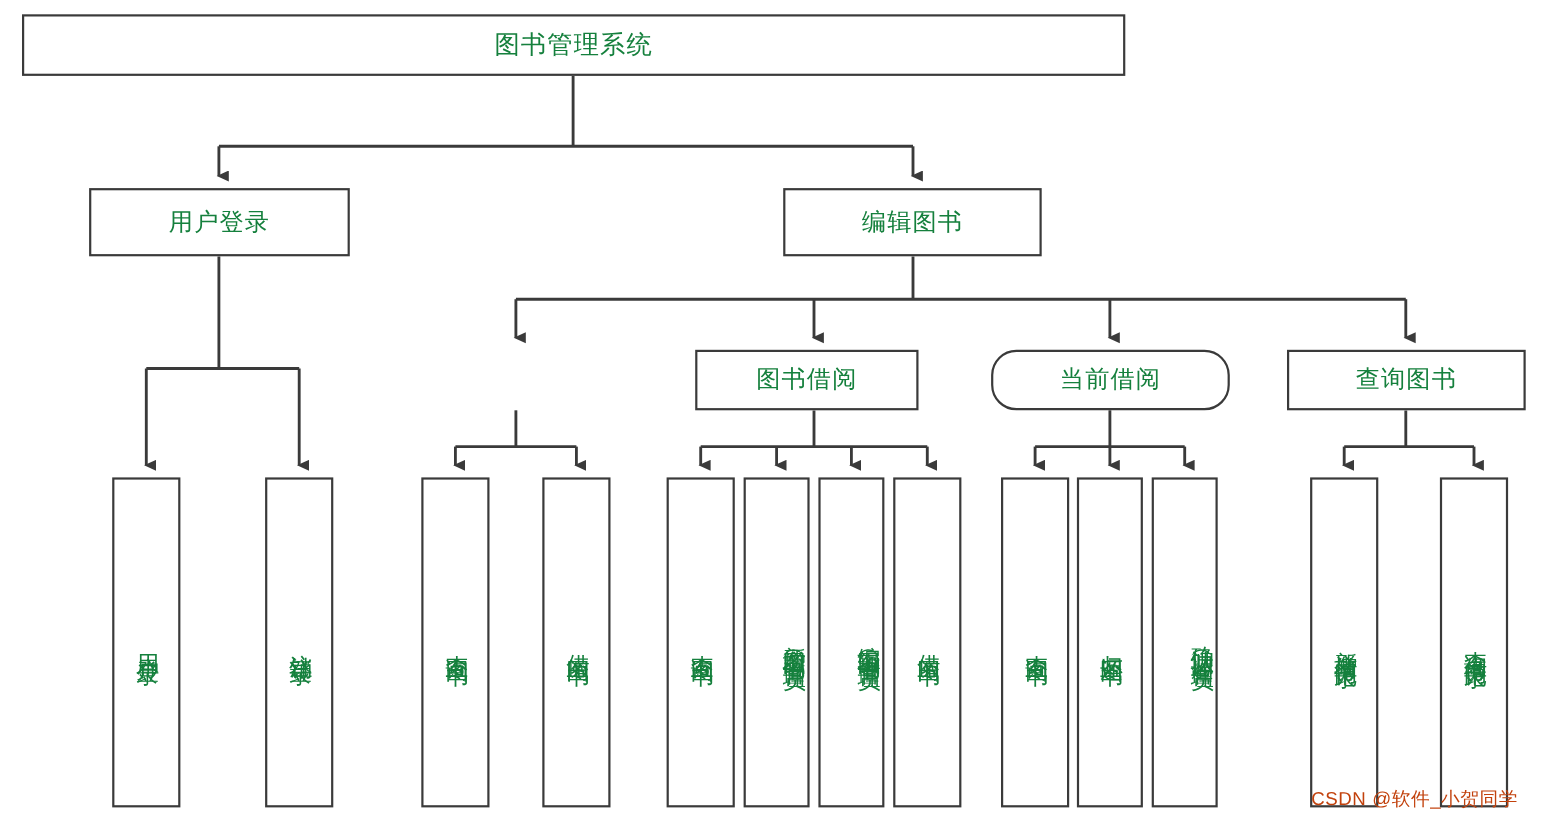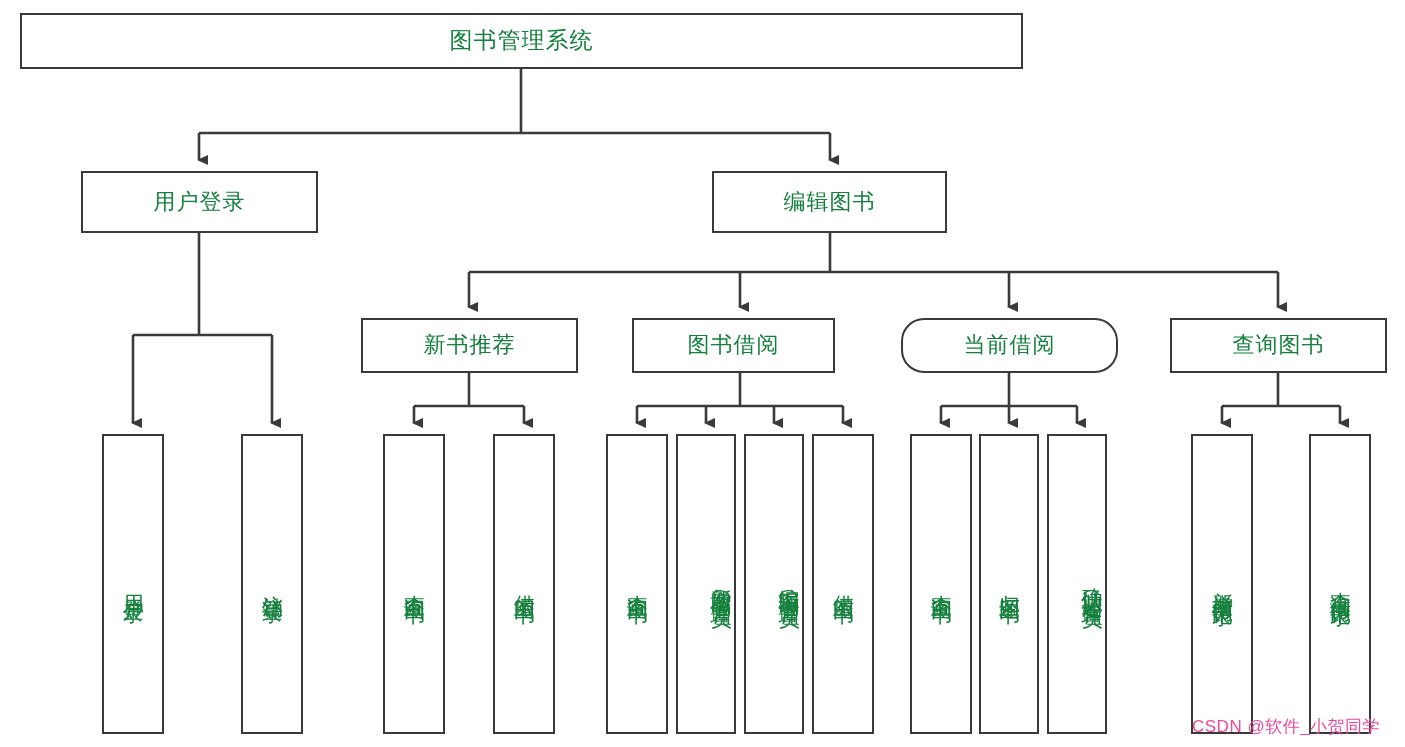--- a/index.html
+++ b/index.html
@@ -52,21 +52,21 @@
   }
   .node.v.mid {
     align-items: center;
   }
   .node.root {
     font-size: 23px;
   }
   .watermark {
     position: absolute;
     font-size: 17px;
-    color: #ec4899;
+    color: #c2410c;
     white-space: nowrap;
     letter-spacing: 0.5px;
   }
 </style>
 </head>
 <body>
 
 <div id="canvas">
 
   <svg class="wires" viewBox="0 0 1405 747">
@@ -117,21 +117,20 @@
       <path d="M1222,406 L1222,423" marker-end="url(#arrow)"></path>
       <path d="M1340,406 L1340,423" marker-end="url(#arrow)"></path>
     </g>
   </svg>
 
   <div class="node h root" style="left:20px; top:13px; width:1003px; height:56px;">图书管理系统</div>
 
   <div class="node h" style="left:81px; top:171px; width:237px; height:62px;">用户登录</div>
   <div class="node h" style="left:712px; top:171px; width:235px; height:62px;">编辑图书</div>
 
-  <div class="node h" style="left:361px; top:318px; width:217px; height:55px;">新书推荐</div>
   <div class="node h" style="left:632px; top:318px; width:203px; height:55px;">图书借阅</div>
   <div class="node h" style="left:901px; top:318px; width:217px; height:55px;border-radius:23px;">当前借阅</div>
   <div class="node h" style="left:1170px; top:318px; width:217px; height:55px;">查询图书</div>
 
   <div class="node v mid" style="left:102px; top:434px; width:62px; height:300px;">用户登录</div>
   <div class="node v mid" style="left:241px; top:434px; width:62px; height:300px;">注销登录</div>
 
   <div class="node v mid" style="left:383px; top:434px; width:62px; height:300px;">查询图书</div>
   <div class="node v mid" style="left:493px; top:434px; width:62px; height:300px;">借阅图书</div>
 

